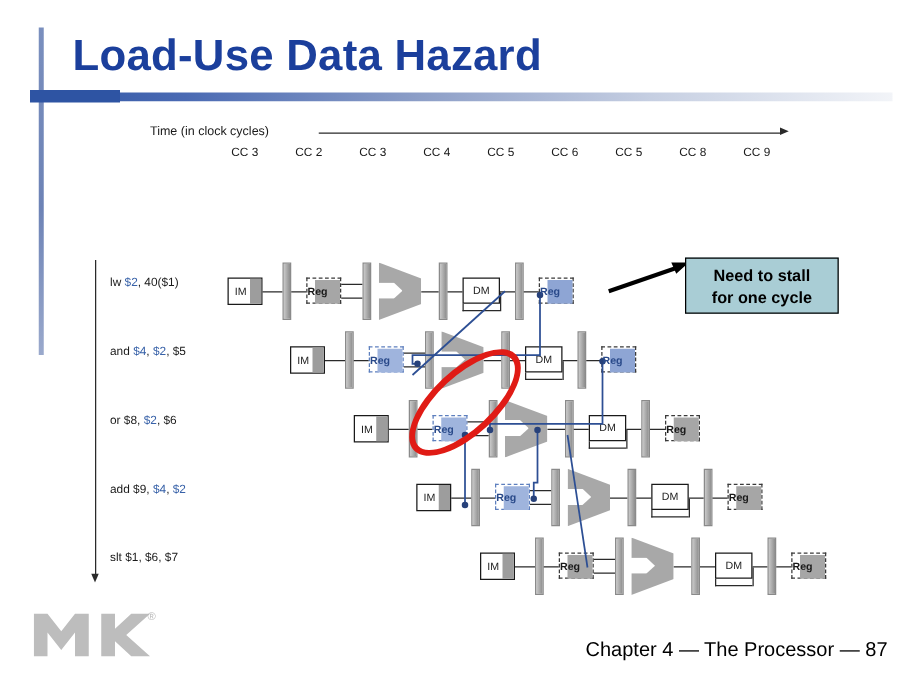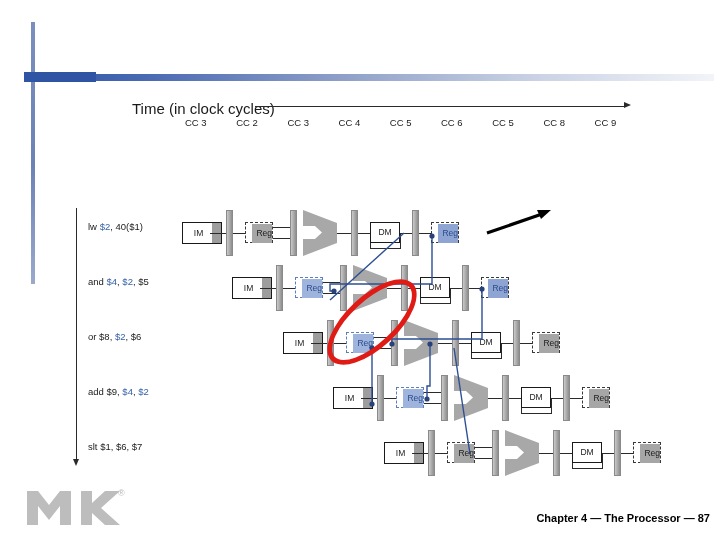--- a/index.html
+++ b/index.html
@@ -34,21 +34,21 @@
   }
 
   
   #figure { position:absolute; left:0px; top:86px; width:720px; height:400px; }
 
   .fig-label {
     position:absolute; color:#1a1a1a;
     font-family:"Liberation Sans", sans-serif;
     white-space:nowrap;
   }
-  .time-label { left:132px; top:14px; font-size:15px; }
+  .time-label { left:120px; top:14px; font-size:10px; }
   .time-axis  { position:absolute; left:255px; top:20px; width:370px; height:1px; background:#2a2a2a; }
   .time-arrow {
     position:absolute; left:624px; top:16px; width:0;height:0;
     border-left:7px solid #2a2a2a;
     border-top:3.5px solid transparent;
     border-bottom:3.5px solid transparent;
   }
   .cc { position:absolute; top:31px; font-size:9.5px; color:#1a1a1a; white-space:nowrap; }
 
   .pe-order { left:79px; top:65px; font-size:9px; line-height:11.5px; color:#1a1a1a; }
@@ -69,34 +69,34 @@
   .instr .hi { color:#3761a8; }
 
   
   .prow { position:absolute; height:58px; }
 
   .stage-box {
     position:absolute; border:1.1px solid #1a1a1a; background:#ffffff;
     font-size:8.5px; line-height:1; color:#1a1a1a;
     display:flex; align-items:center; justify-content:center;
   }
-  .im  { width:40px; height:22px; top:18px; }
+  .im  { width:28px; height:22px; top:18px; }
   .im::after {
     content:""; position:absolute; right:0; top:0; width:9px; height:100%;
     background:#9d9d9d;
   }
   .im span { position:relative; z-index:2; padding-right:7px; font-weight:normal;}
 
   .dm { width:30px; height:21px; top:18px; }
 
   .regbox {
     position:absolute; width:28px; height:21px; top:18px;
     border:1.2px dashed #3a3a3a;
-    display:flex; align-items:center; justify-content:flex-end;
-    font-size:8.5px; color:#1a1a1a;
+    display:flex; align-items:center; justify-content:flex-start;
+    font-size:8.5px; color:#1a1a1a;font-weight:bold;
   }
   .regbox .inner {
     position:absolute; left:6px; top:1px; width:20px; height:19px; background:#a6a6a6;
   }
   .regbox.bluefill { border:1.2px dashed #5d7fbe; }
   .regbox.bluefill .inner { background:#9fb4dd; }
   .regbox.solidblue { border:1.2px dashed #3a3a3a; }
   .regbox.solidblue .inner { background:#8ea5d4; }
   .regbox span { position:relative; z-index:2; }
   .regbox.bluetext span { color:#2a4a8a; }
@@ -144,32 +144,33 @@
   .callout-arrow { position:absolute; left:485px; top:120px; width:68px; height:30px; }
 
   
   .logo { position:absolute; left:27px; top:487px; width:105px; height:40px; }
   .logo-reg {
     position:absolute; left:118px; top:488px;
     font-size:9px; color:#b8b8b8;
   }
   .footer-text {
     position:absolute; right:10px; top:512px;
-    font-size:11px; font-weight:bold; color:#000;
+    font-size:16px; font-weight:normal; color:#000;
     white-space:nowrap; font-family:"Liberation Sans", sans-serif;
   }
 </style>
 </head>
 <body>
 
 <div id="slide">
 
   <div class="title-vbar"></div>
   <div class="title-rule"></div>
   <div class="title-rule-cap"></div>
+  <div class="title-text">Load-Use Data Hazard</div>
 
   <div id="figure">
 
     <div class="fig-label time-label">Time (in clock cycles)</div>
     <div class="time-axis"></div>
     <div class="time-arrow"></div>
 
     <div id="cc-row">
         <div class="cc" style="left: 185px;">CC 3</div>
         <div class="cc" style="left: 236.2px; text-align: right;">CC 2</div>
@@ -379,20 +380,24 @@
           <circle cx="392" cy="258" r="2.6" fill="#27417a"></circle>
         </svg>
       </div>
 
     <div class="red-ellipse"></div>
 
     <svg class="callout-arrow" viewBox="0 0 68 30">
       <line x1="2" y1="27" x2="60" y2="7" stroke="#000" stroke-width="3.2"></line>
       <polygon points="66,4 52,4 56,13" fill="#000"></polygon>
     </svg>
+    <div class="callout">
+      <div class="callout-line">Need to stall</div>
+      <div class="callout-line">for one cycle</div>
+    </div>
 
   </div>
 
   <svg class="logo" viewBox="0 0 105 40">
     <polygon points="0,4 0,38 11,38 11,19 22,33 33,19 33,38 44,38 44,4 33,4 22,18 11,4" fill="#bdbdbd"></polygon>
     <polygon points="54,4 54,38 65,38 65,26 78,38 93,38 74,21 93,4 78,4 65,16 65,4" fill="#bdbdbd"></polygon>
   </svg>
   <div class="logo-reg">®</div>
   <div class="footer-text">Chapter 4 — The Processor — 87</div>
 

